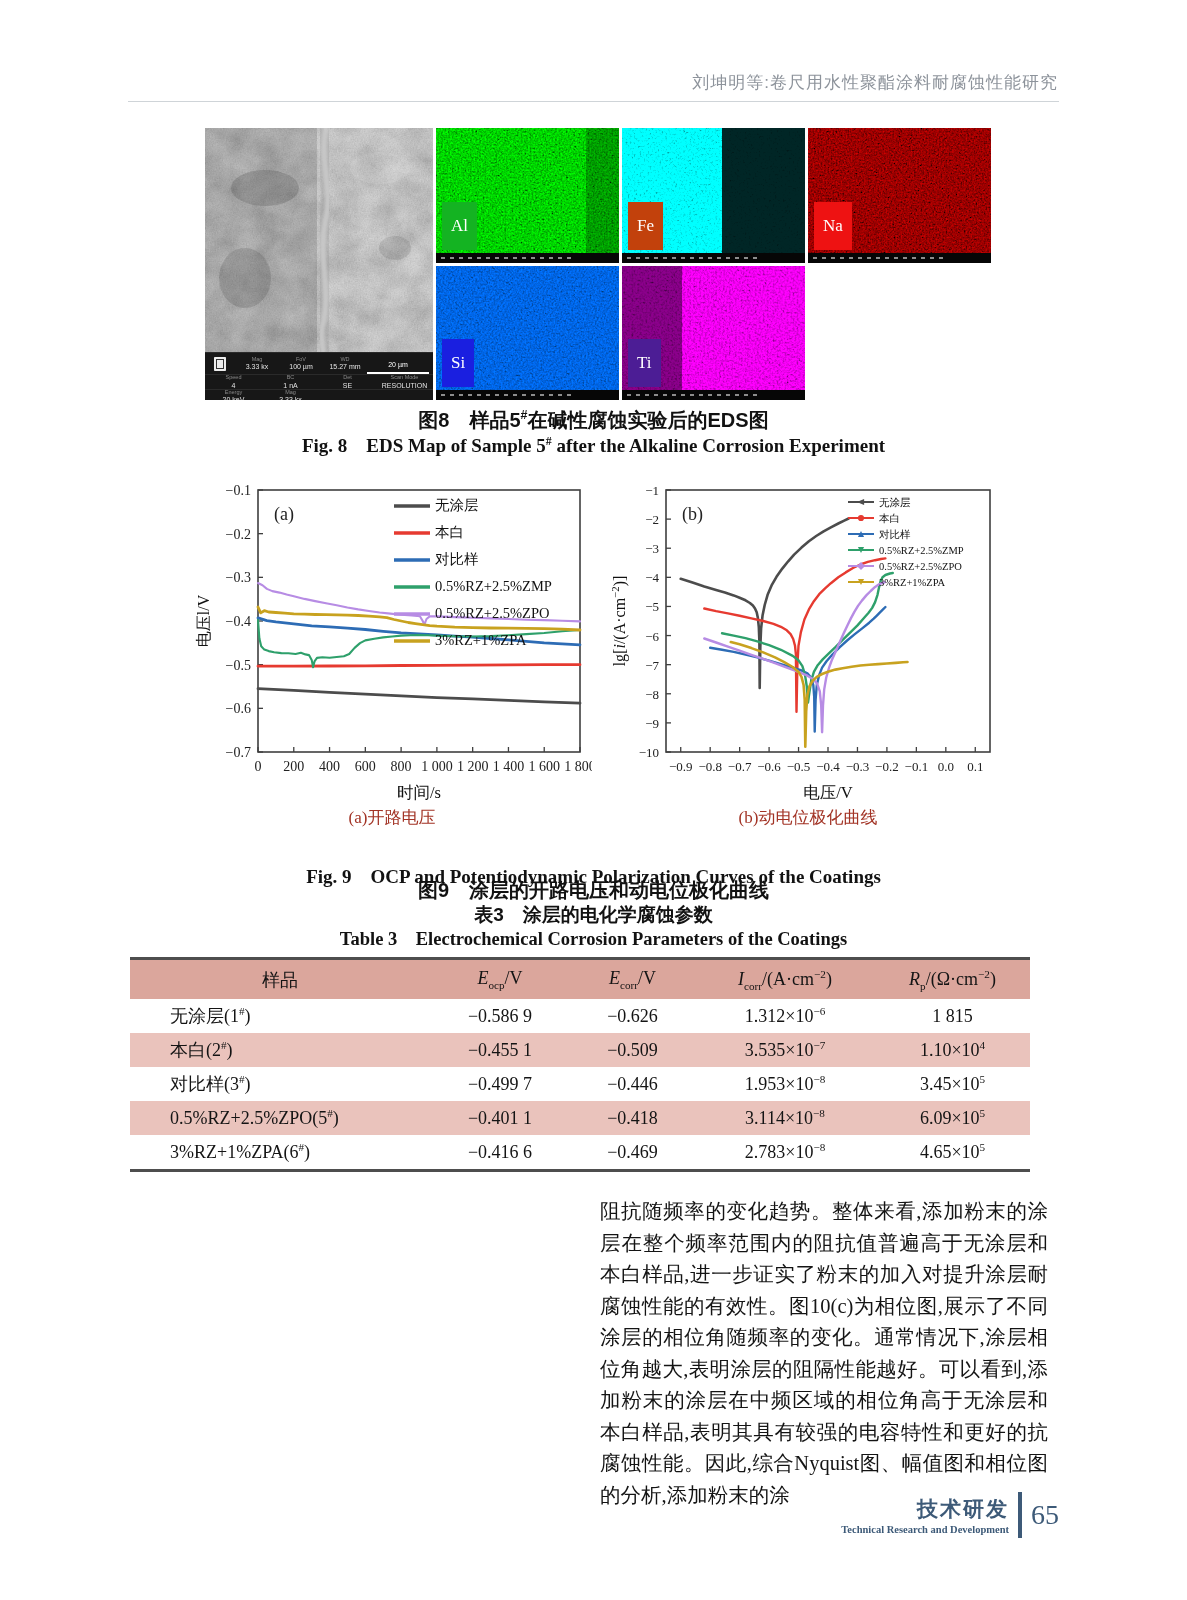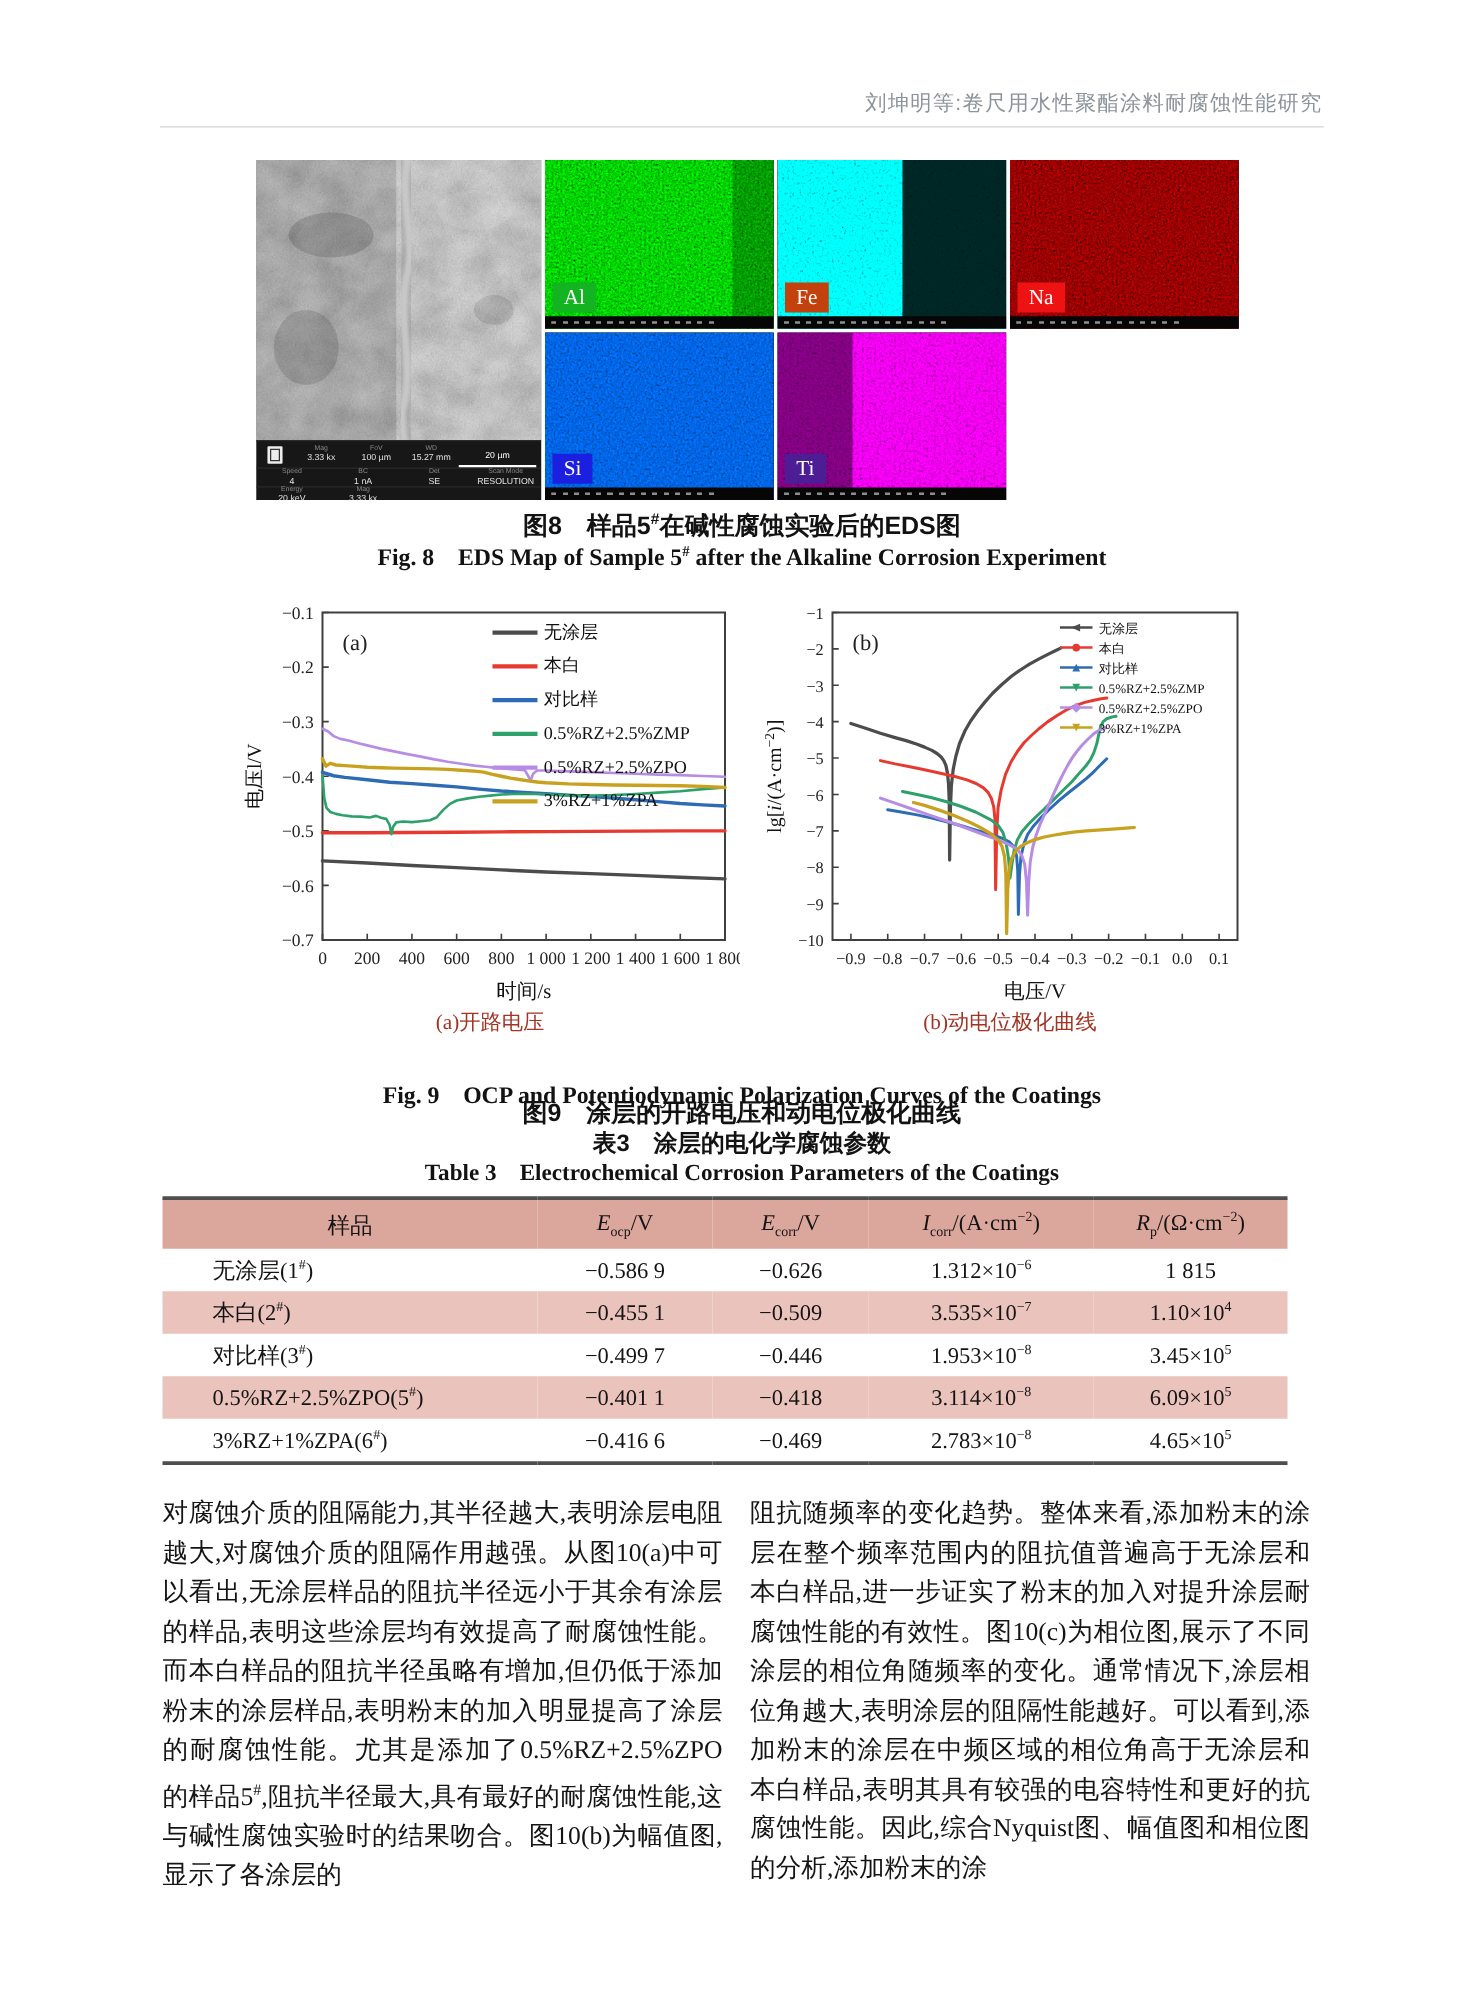--- a/index.html
+++ b/index.html
@@ -13,21 +13,21 @@
 
   
   .eds{position:absolute;left:205px;top:128px;width:786px;height:272px;display:flex;gap:3px;}
   .eds-sem{position:relative;width:228px;height:272px;background:#6e6e6e;overflow:hidden;}
   .eds-grid{position:relative;flex:1;display:grid;grid-template-columns:repeat(3,1fr);
             grid-template-rows:1fr 1fr;gap:3px;}
   .tile{position:relative;overflow:hidden;background:#000;}
   .tile.empty{background:#fff;}
   .tile svg,.eds-sem svg{position:absolute;inset:0;width:100%;height:100%;display:block;}
   .chip{position:absolute;left:6px;bottom:13px;color:#fff;font-size:17px;line-height:24px;
-        padding:0 9px;font-family:"Liberation Serif",serif;}
+        padding:12px 9px;font-family:"Liberation Serif",serif;}
   .meta-strip{position:absolute;left:0;right:0;bottom:0;height:10px;background:#060606;}
   .meta-strip .dashes{margin:4px 5px 0 5px;height:2px;width:72%;
         background:repeating-linear-gradient(90deg,#8d8d8d 0 4px,transparent 4px 9px);}
   .sem-bar{position:absolute;left:0;right:0;bottom:0;height:48px;background:#171717;
            font-family:"Liberation Sans",sans-serif;display:flex;flex-direction:column;}
   .sem-row{flex:1;display:flex;align-items:center;border-top:1px solid #2a2a2a;}
   .sem-cell{flex:1;display:flex;flex-direction:column;align-items:center;justify-content:center;line-height:1;}
   .sem-cell .l{font-size:5.5px;color:#8a8a8a;margin-bottom:1px;}
   .sem-cell .v{font-size:7px;color:#e3e3e3;}
   .sem-icon{width:12px;height:14px;background:#ededed;border-radius:1px;margin:0 auto;
@@ -441,17 +441,24 @@
         <tr>
           <td>3%RZ+1%ZPA(6<sup>#</sup>)</td>
           <td>−0.416 6</td>
           <td>−0.469</td>
           <td>2.783×10<sup>−8</sup></td>
           <td>4.65×10<sup>5</sup></td>
         </tr>
       </tbody>
     </table>
 
-  <div class="bodycol left">对腐蚀介质的阻隔能力,其半径越大,表明涂层电阻越大,对腐蚀介质的阻隔作用越强。从图10(a)中可以看出,无涂层样品的阻抗半径远小于其余有涂层的样品,表明这些涂层均有效提高了耐腐蚀性能。而本白样品的阻抗半径虽略有增加,但仍低于添加粉末的涂层样品,表明粉末的加入明显提高了涂层的耐腐蚀性能。尤其是添加了0.5%RZ+2.5%ZPO的样品5<sup>#</sup>,阻抗半径最大,具有最好的耐腐蚀性能,这与碱性腐蚀实验时的结果吻合。图10(b)为幅值图,显示了各涂层的</div>
   <div class="bodycol right">阻抗随频率的变化趋势。整体来看,添加粉末的涂层在整个频率范围内的阻抗值普遍高于无涂层和本白样品,进一步证实了粉末的加入对提升涂层耐腐蚀性能的有效性。图10(c)为相位图,展示了不同涂层的相位角随频率的变化。通常情况下,涂层相位角越大,表明涂层的阻隔性能越好。可以看到,添加粉末的涂层在中频区域的相位角高于无涂层和本白样品,表明其具有较强的电容特性和更好的抗腐蚀性能。因此,综合Nyquist图、幅值图和相位图的分析,添加粉末的涂</div>
 
+  <div class="footer">
+    <div class="f-txt">
+      <div class="f-cn">技术研发</div>
+      <div class="f-en">Technical Research and Development</div>
+    </div>
+    <div class="f-bar"></div>
+    <div class="f-num">65</div>
+  </div>
 
 </div>
 
 </body></html>

